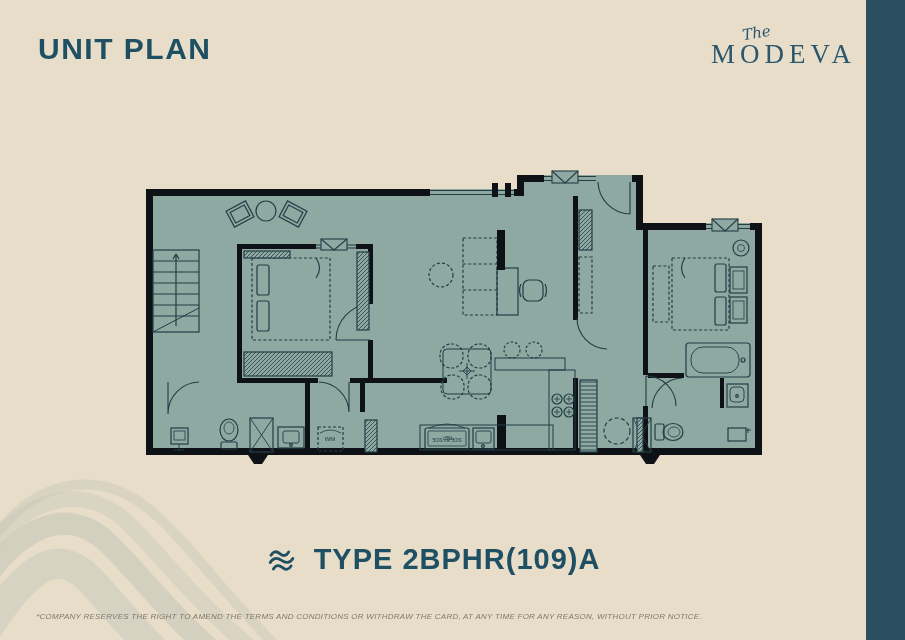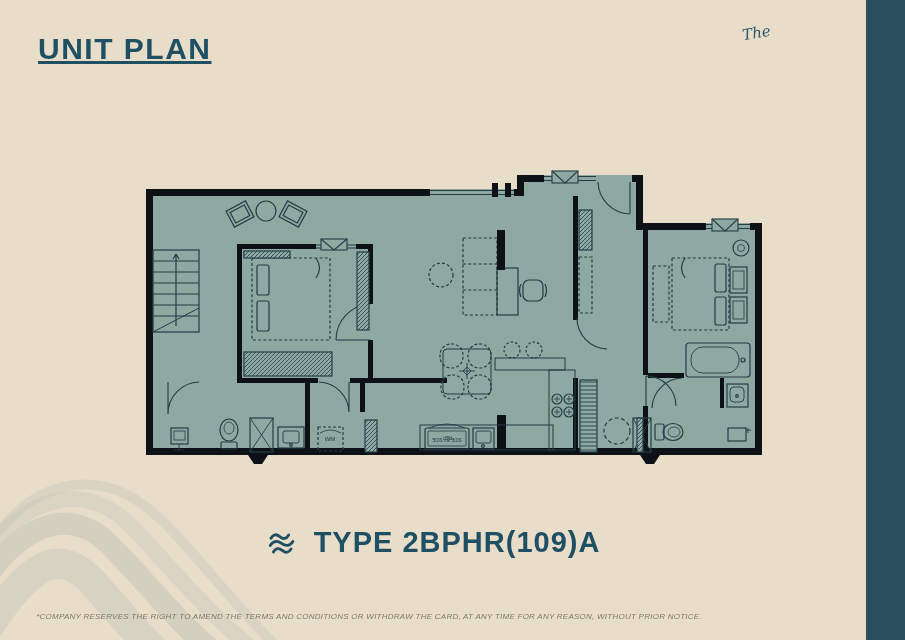--- a/index.html
+++ b/index.html
@@ -12,36 +12,35 @@
     position:absolute;top:0;right:0;width:39px;height:640px;
     background:#2c4f5f;
   }
   .art{position:absolute;left:0;top:0;width:905px;height:640px;}
   .title-block{
     position:absolute;left:38px;top:28px;color:#1e4f63;z-index:3;
   }
   .title-line{
     font-size:30px;font-weight:700;letter-spacing:1.5px;line-height:1.38;
     white-space:nowrap;
-    text-decoration:underline;
   }
   .logo{
     position:absolute;left:700px;top:24px;width:165px;color:#2b566b;z-index:3;
     text-align:center;
   }
   .logo .logo-the{
     display:block;font-family:"DejaVu Serif", serif;font-style:italic;
     font-size:15px;transform:rotate(-9deg);margin-left:-52px;margin-bottom:-3px;
   }
   .logo .logo-name{
     display:block;font-family:"Liberation Serif", serif;font-weight:400;
     font-size:27px;letter-spacing:5px;margin-left:2px;
   }
   .type-row{
-    position:absolute;left:0;top:526px;width:866px;z-index:3;
+    position:absolute;left:0;top:543px;width:866px;z-index:3;
     display:flex;align-items:center;justify-content:center;gap:12px;
   }
   .type-label{
     color:#1e4f63;font-size:29px;font-weight:700;letter-spacing:1px;
     white-space:nowrap;
   }
   .wave-icon{display:block;}
   .disclaimer{
     position:absolute;left:0;top:612px;width:738px;text-align:center;z-index:3;
     color:#7f796d;font-size:8px;font-style:italic;letter-spacing:0.25px;
@@ -317,20 +316,21 @@
     </g>
   </g>
 </svg>
 
 <div class="title-block">
   <div class="title-line">UNIT PLAN</div>
 </div>
 
 <div class="logo">
   <span class="logo-the">The</span>
+  <span class="logo-name">MODEVA</span>
 </div>
 
 <div class="type-row">
   <svg class="wave-icon" width="36" height="30" viewBox="0 0 36 30">
     <g transform="rotate(-10 18 15)" fill="none" stroke="#1e4f63" stroke-width="2.8" stroke-linecap="round">
       <path d="M6,8 C9,4.5 12,4.5 15,8 C18,11.5 21,11.5 24,8"></path>
       <path d="M4,15 C7.5,11 11.5,11 15.5,15 C19.5,19 23.5,19 27,15"></path>
       <path d="M6,22 C9,18.5 12,18.5 15,22 C18,25.5 21,25.5 24,22"></path>
     </g>
   </svg>

